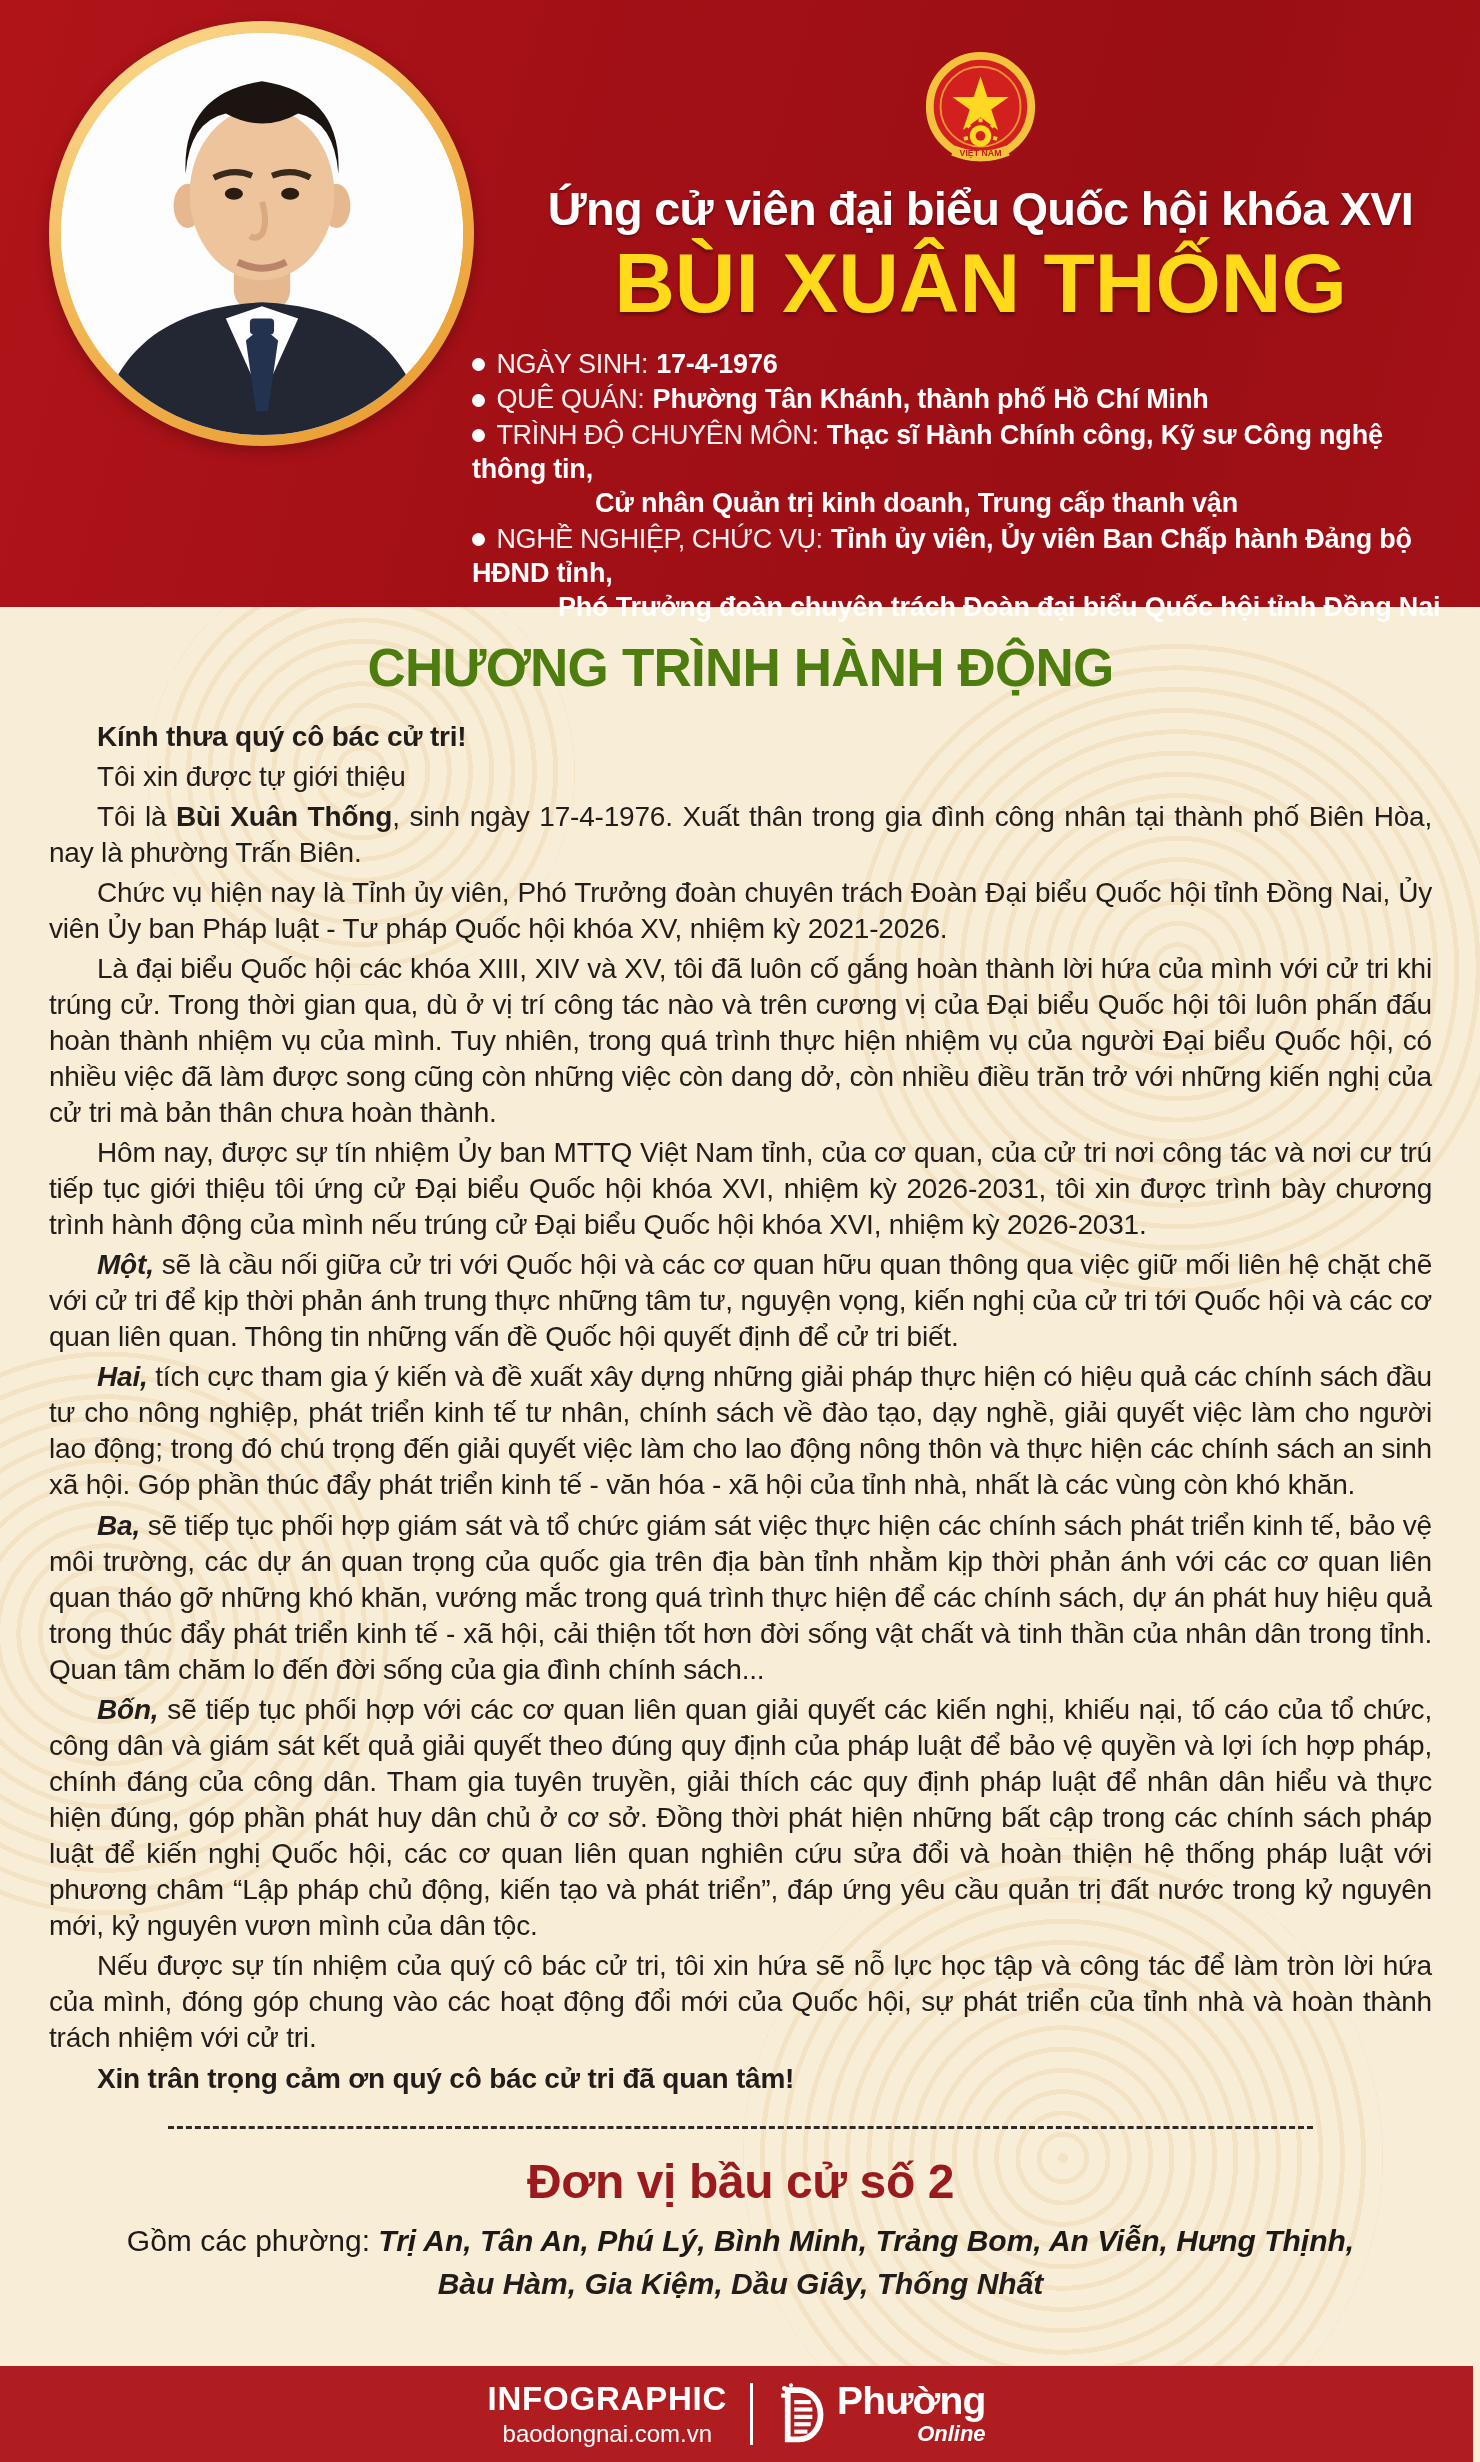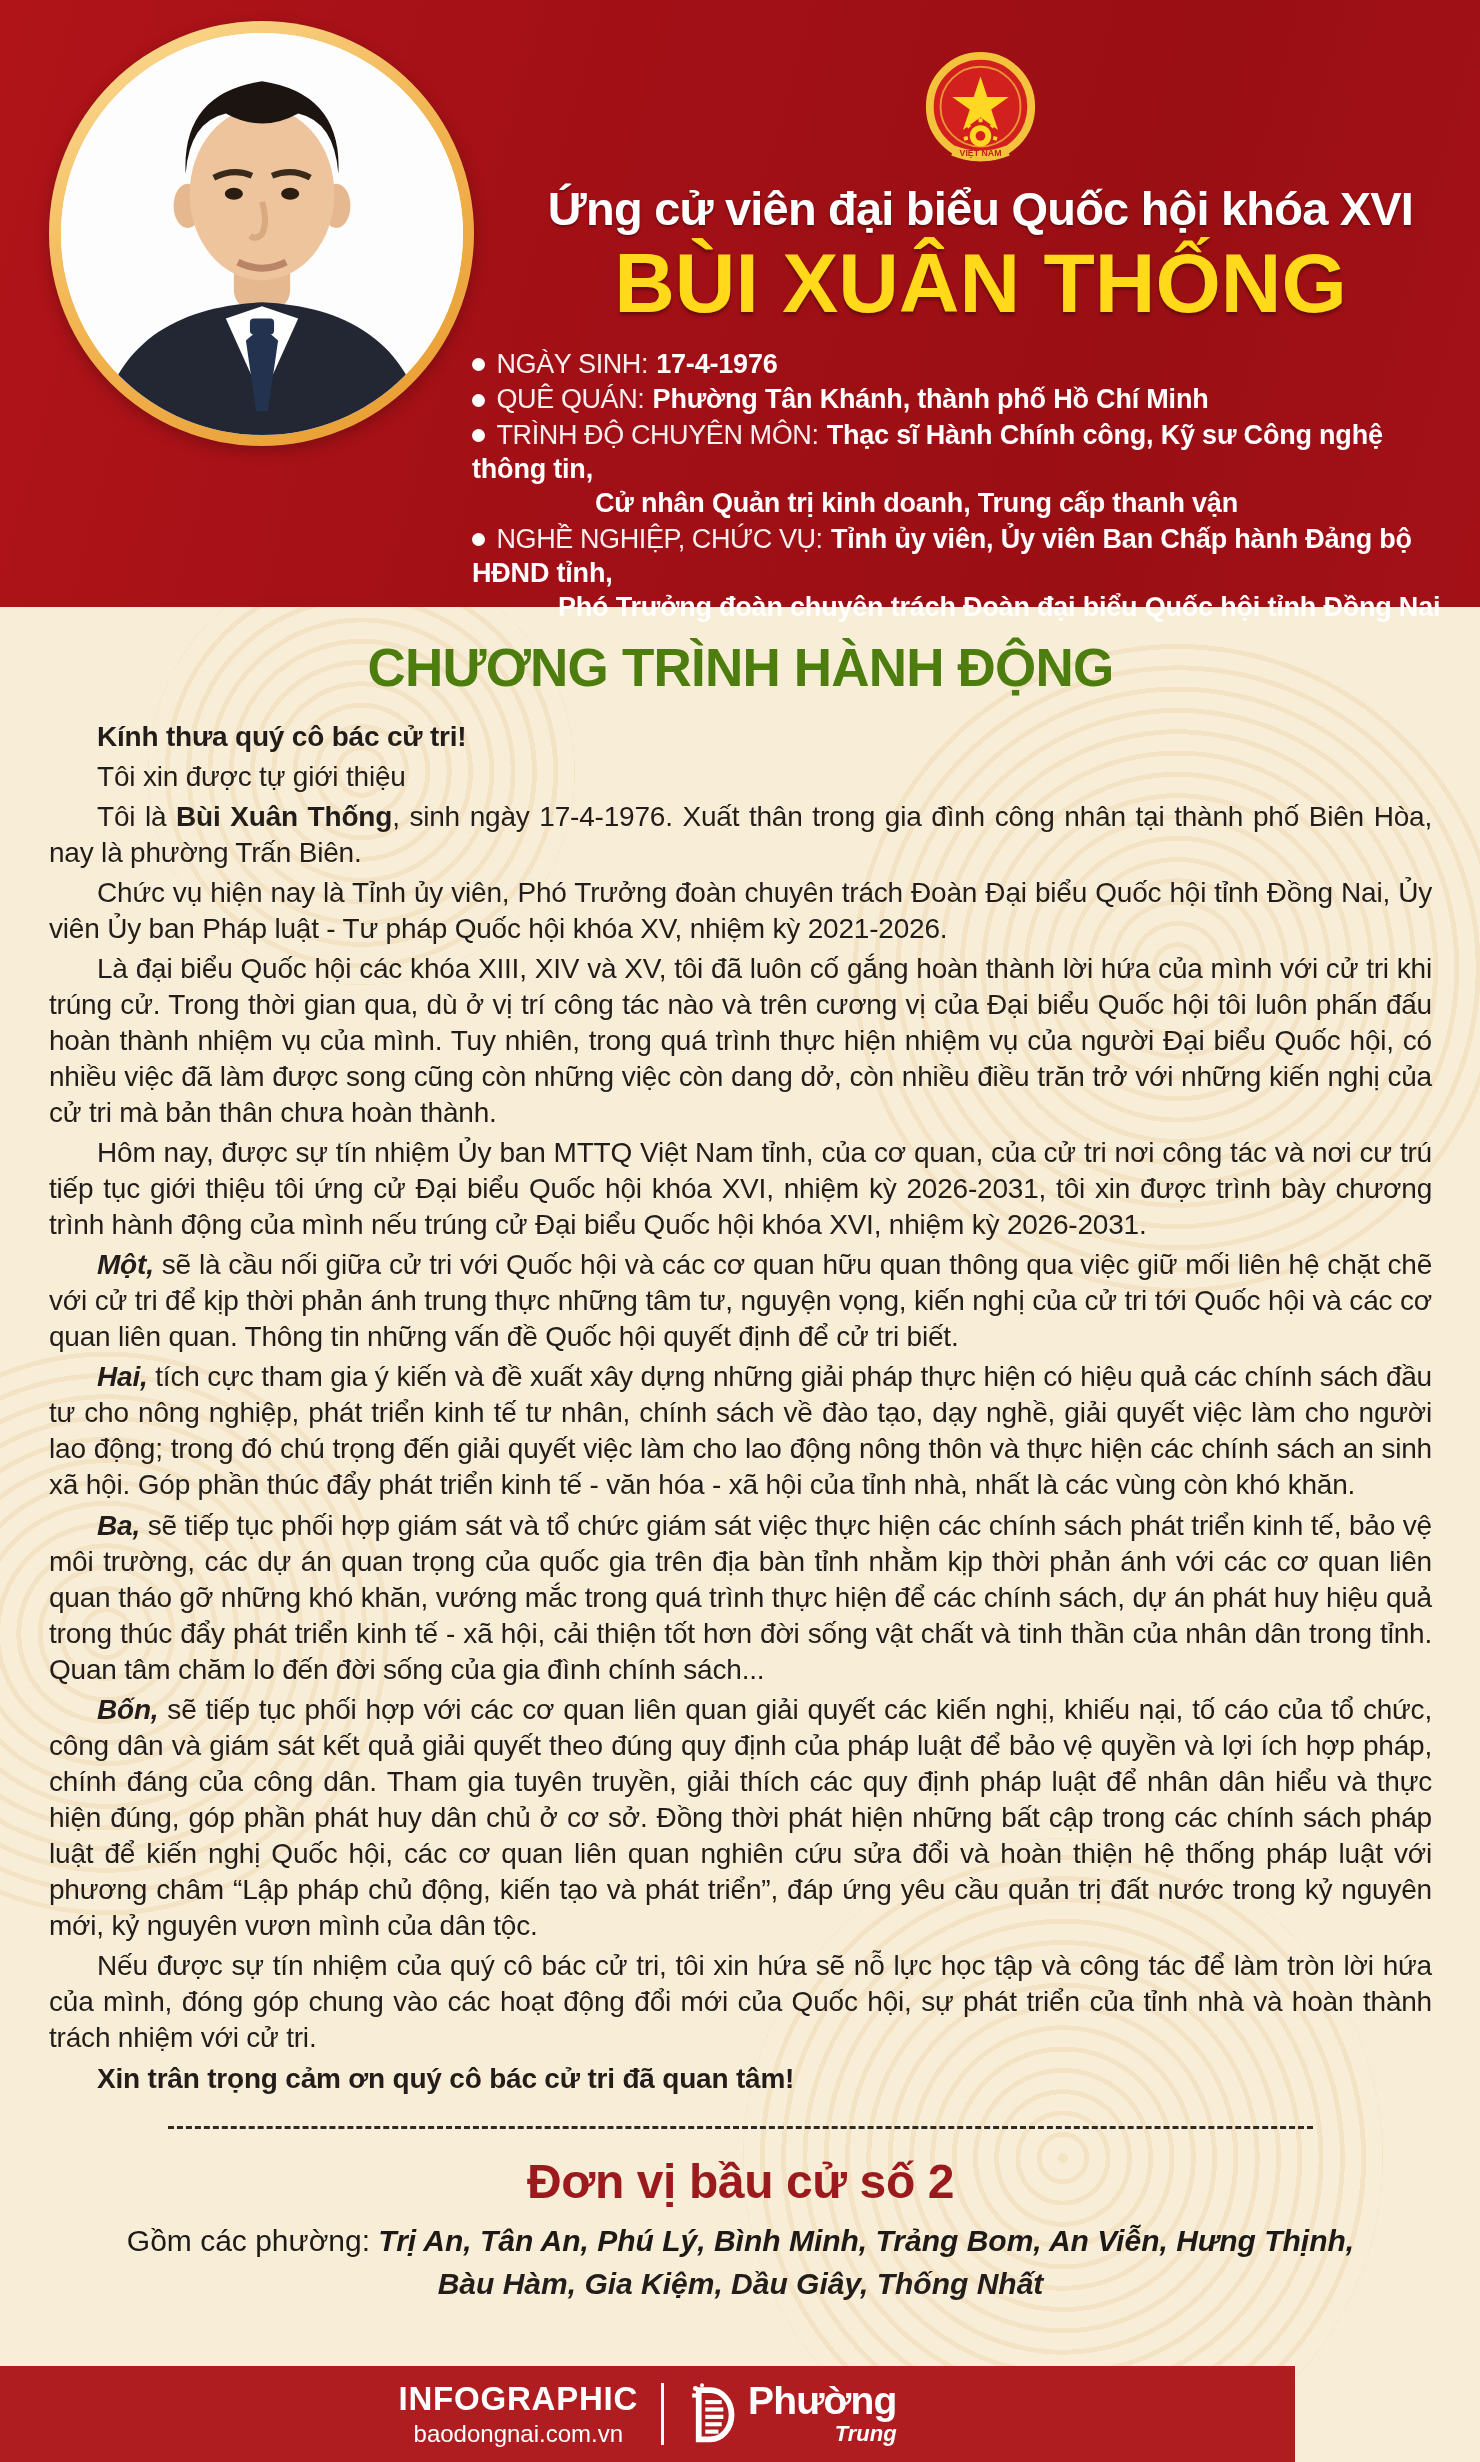--- a/index.html
+++ b/index.html
@@ -88,21 +88,21 @@
 
   .unit { text-align:center; margin-top:24.6px; }
   .unit-title { font-size:48px; font-weight:800; color:#9b1a1d; letter-spacing:-0.4px; }
   .unit-line { font-size:30px; line-height:41px; color:#1d1916; margin-top:11.5px; }
   .unit-line .lbl { font-weight:400; }
   .unit-line .wards { font-weight:700; font-style:italic; }
   .unit-line2 { font-size:30px; line-height:41px; font-weight:700; font-style:italic; margin-top:1.6px; }
 
   
   .footer {
-    position:absolute; left:0; bottom:0; width:1295px; height:96px;
+    position:absolute; left:0; bottom:0; width:1473px; height:96px;
     background:#b01d20; display:flex; align-items:center; justify-content:center;
     gap:23px; z-index:3;
   }
   .f-left { text-align:center; color:#fff; }
   .f-info { font-size:33px; font-weight:800; letter-spacing:0.8px; }
   .f-site { font-size:24px; font-weight:400; margin-top:1.6px; }
   .f-sep { width:2.5px; height:62px; background:#ffffff; }
   .f-brand { display:flex; align-items:center; gap:8.2px; }
   .f-logo { width:53px; height:64px; }
   .f-brand-col { color:#fff; }
@@ -243,17 +243,17 @@
         <rect x="22" y="40" width="22" height="5"></rect>
         <rect x="22" y="49" width="20" height="5"></rect>
         <rect x="22" y="58" width="16" height="5"></rect>
         <circle cx="10" cy="8" r="3"></circle>
         <circle cx="18" cy="4" r="2.4"></circle>
         <rect x="6" y="14" width="5" height="5"></rect>
       </g>
     </svg>
     <div class="f-brand-col">
       <div class="f-brand-name">Phường</div>
-      <div class="f-brand-sub">Trung</div>
+      <div class="f-brand-sub">Online</div>
     </div>
   </div>
 </footer>
 
 
 </body></html>

